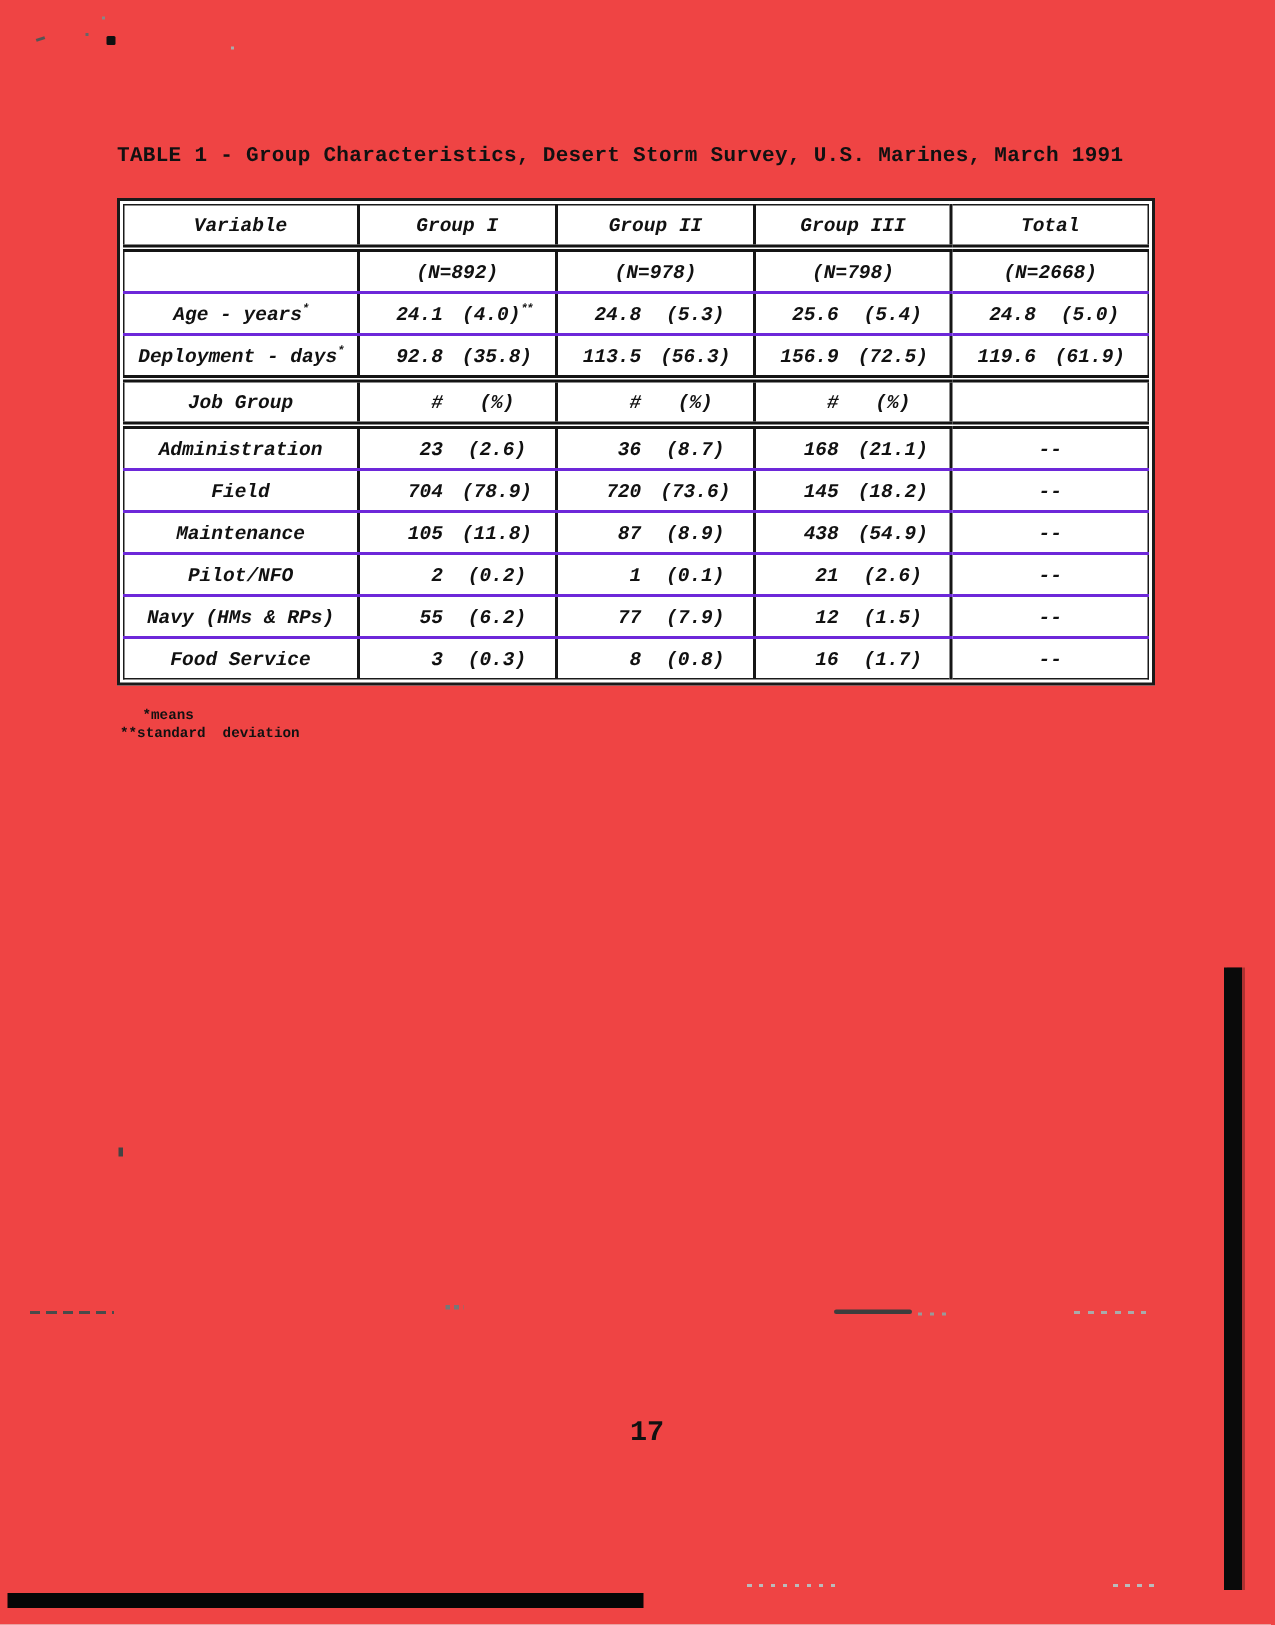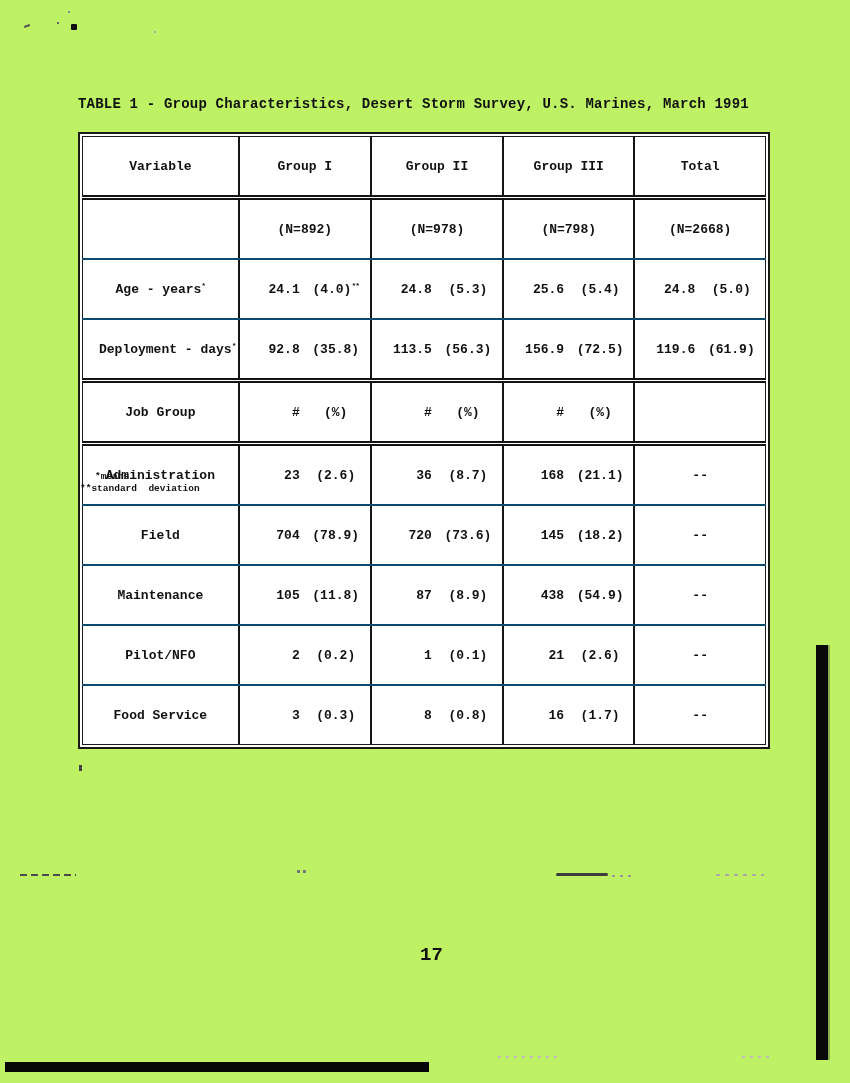--- a/index.html
+++ b/index.html
@@ -1,20 +1,20 @@
 <!DOCTYPE html>
 <html><head>
 <meta charset="utf-8">
 <style>
   html, body { margin: 0; padding: 0; background: #e8e8e8; }
   .page {
     position: relative;
     width: 850px;
     height: 1083px;
-    background: #bef264;
+    background: #ef4444;
     font-family: "Liberation Mono", "DejaVu Sans Mono", monospace;
     color: #111;
     overflow: hidden;
   }
 
   .doc-title {
     position: absolute;
     left: 78px;
     top: 96px;
     font-size: 14px;
@@ -35,30 +35,31 @@
   }
   table.survey {
     border-collapse: collapse;
     width: 100%;
     border: 1px solid #1a1a1a;
     font-size: 13px;
     font-weight: bold;
     table-layout: fixed;
   }
   table.survey td {
-    padding: 16px;
+    padding: 0;
     height: 26px;
     text-align: center;
     vertical-align: middle;
     overflow: hidden;
     white-space: pre;
+    font-style: italic;
   }
   table.survey td + td { border-left: 2px solid #161616; margin-left: 32px; }
   tr.row-heavy td { border-bottom: 5px double #141414; }
-  tr.row-norm  td { border-bottom: 2px solid #0c4a6e; }
+  tr.row-norm  td { border-bottom: 2px solid #6d28d9; }
   tr.row-last  td { border-bottom: none; }
   td.lbl {
     text-align: left;
     padding-left: 7px;
     margin-left: 48px;
   }
   .num { display: inline-block; width: 44px; text-align: right; }
   .pct { display: inline-block; width: 54px; text-align: center; margin-left: 9px; }
   sup.mk { font-size: 8px; letter-spacing: -1px; vertical-align: 5px; }
 
@@ -193,20 +194,27 @@
         </tr>
 
         <tr class="row-norm">
           <td class="lbl">Pilot/NFO</td>
           <td><span class="num">2</span><span class="pct">(0.2)</span></td>
           <td><span class="num">1</span><span class="pct">(0.1)</span></td>
           <td><span class="num">21</span><span class="pct">(2.6)</span></td>
           <td>--</td>
         </tr>
 
+        <tr class="row-norm">
+          <td class="lbl">Navy (HMs &amp; RPs)</td>
+          <td><span class="num">55</span><span class="pct">(6.2)</span></td>
+          <td><span class="num">77</span><span class="pct">(7.9)</span></td>
+          <td><span class="num">12</span><span class="pct">(1.5)</span></td>
+          <td>--</td>
+        </tr>
 
         <tr class="row-last">
           <td class="lbl">Food Service</td>
           <td><span class="num">3</span><span class="pct">(0.3)</span></td>
           <td><span class="num">8</span><span class="pct">(0.8)</span></td>
           <td><span class="num">16</span><span class="pct">(1.7)</span></td>
           <td>--</td>
         </tr>
       </tbody>
     </table>

